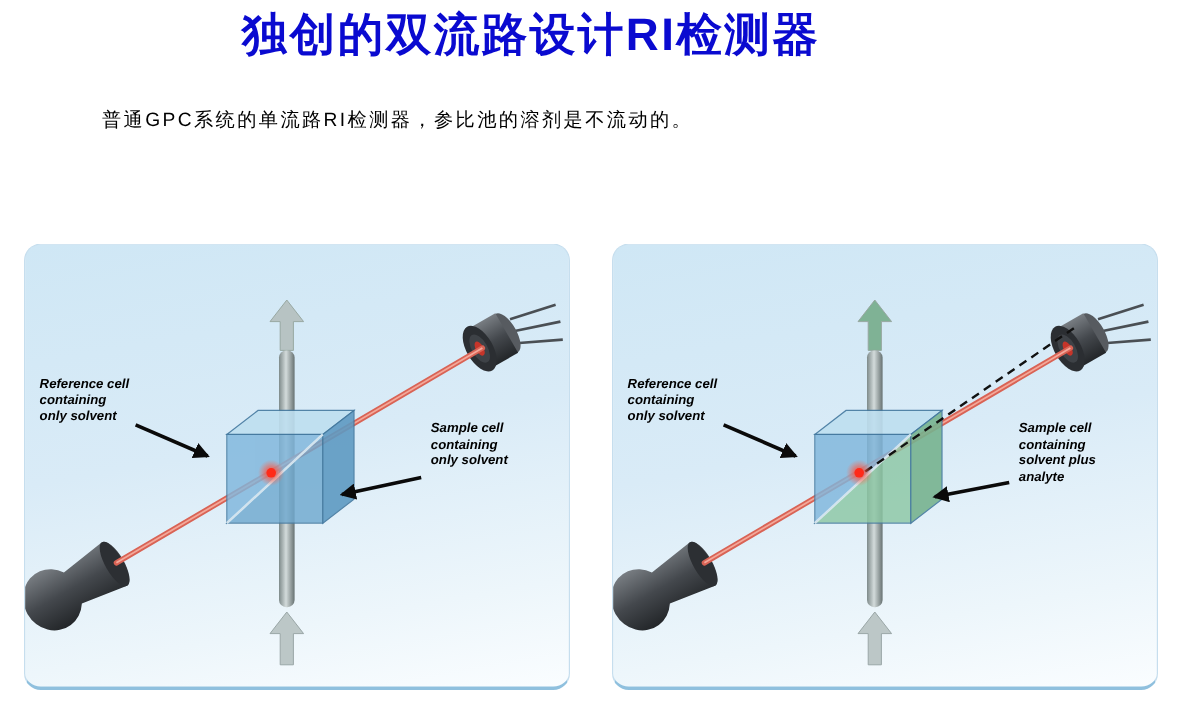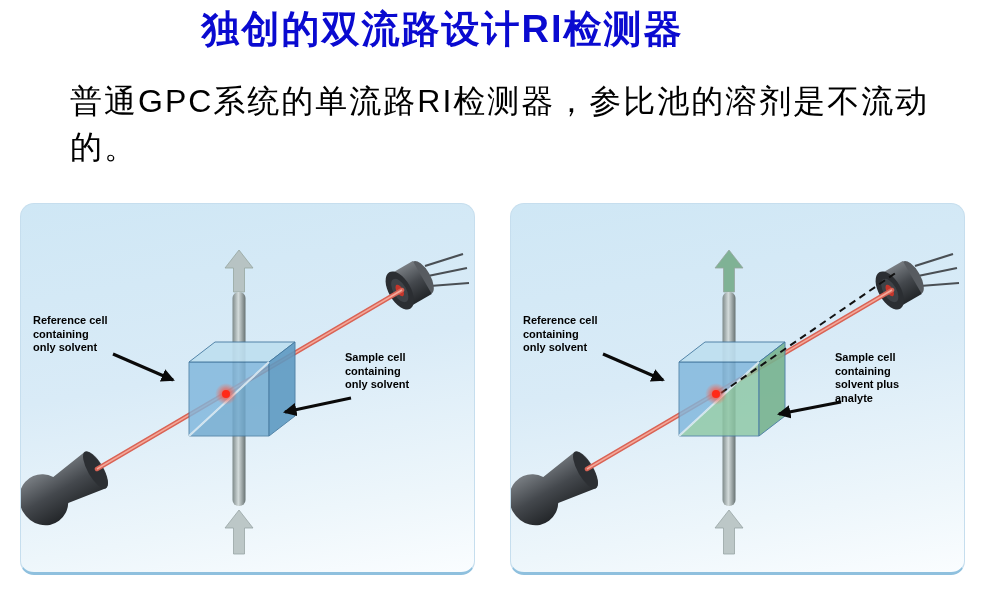--- a/index.html
+++ b/index.html
@@ -7,39 +7,40 @@
   .page {
     position:relative; width:985px; height:592px; background:#ffffff;
     font-family:"Liberation Sans", sans-serif; overflow:hidden;
   }
   .title {
     position:absolute; top:4px; left:0; width:885px; text-align:center;
     font-size:38px; font-weight:bold; letter-spacing:2px; color:#0a0ad0;
     font-family:"Liberation Sans", sans-serif;
   }
   .intro {
-    position:absolute; top:78px; left:70px; right:30px;
-    font-size:32px; line-height:46px; letter-spacing:2px; color:#000000;
+    position:absolute; top:78px; left:85px; right:30px;
+    font-size:16px; line-height:46px; letter-spacing:2px; color:#000000;
   }
   .panel {
     position:absolute; top:203px; width:455px; height:372px;
     border-radius:14px;
     background:linear-gradient(170deg,#cfe7f5 0%, #d9ebf7 45%, #edf6fb 80%, #fafdff 100%);
     border:1px solid #c6deee;
     border-bottom:3px solid #8fc0de;
+    font-style:italic;
   }
   .panel.left  { left:20px; }
   .panel.right { left:510px; }
   .panel svg.diagram { position:absolute; left:0; top:0; }
   .cell-label {
     position:absolute; font-size:11px; line-height:13.5px; font-weight:600;
     color:#000000; white-space:pre-line;
   }
   .ref-label    { left:12px;  top:110px; width:120px; }
-  .sample-label { left:324px; top:147px; width:112px; }
+  .sample-label { left:338px; top:147px; width:112px; }
 </style>
 </head>
 <body>
 
 <svg width="0" height="0" style="position:absolute" aria-hidden="true">
   <defs>
     <linearGradient id="rodGrad" x1="0" y1="0" x2="1" y2="0">
       <stop offset="0" stop-color="#7e8a8a"></stop>
       <stop offset="0.45" stop-color="#d3dbdb"></stop>
       <stop offset="1" stop-color="#677272"></stop>

